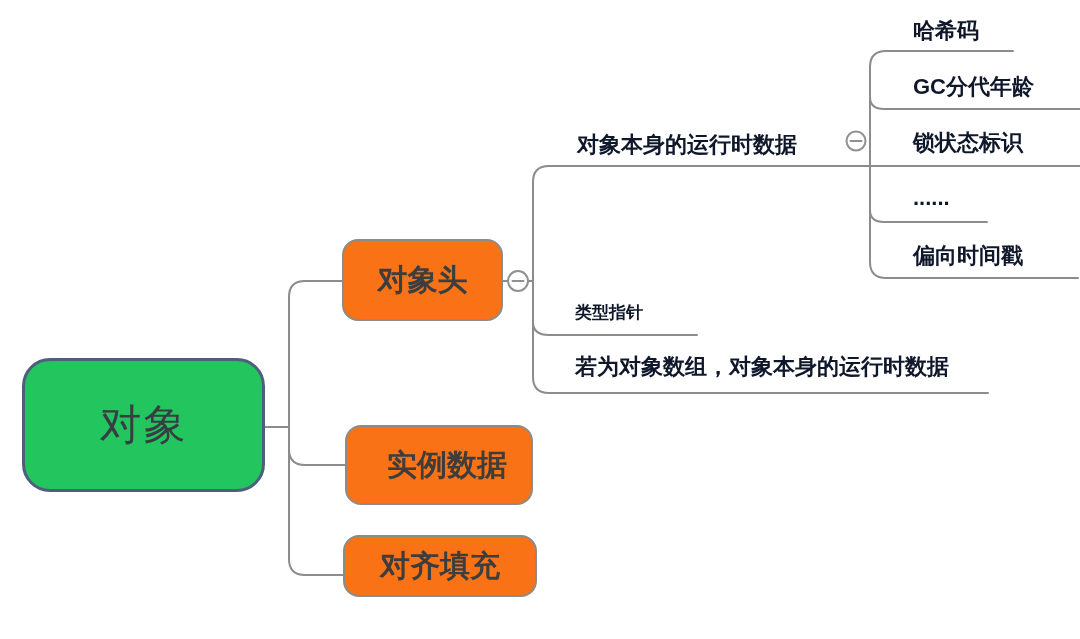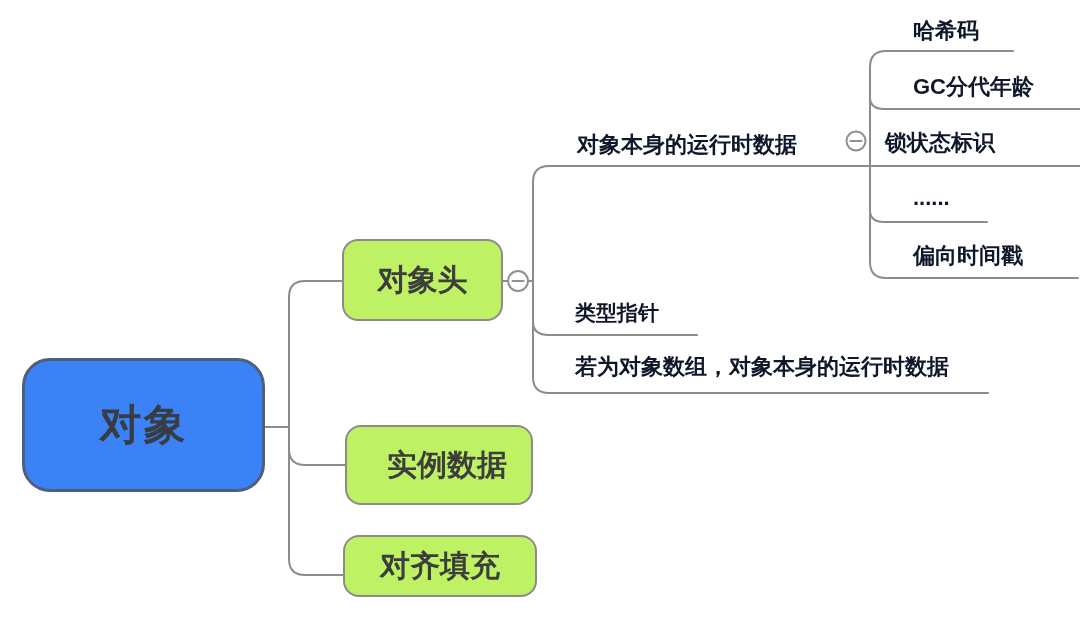--- a/index.html
+++ b/index.html
@@ -9,44 +9,44 @@
     width: 1080px; height: 639px;
     background: #ffffff;
     overflow: hidden;
     font-family: "Liberation Sans", "DejaVu Sans", sans-serif;
     color: #3d3d3d;
   }
   svg.wires { position: absolute; left: 0; top: 0; }
   .topic-box {
     position: absolute;
     display: flex; align-items: center; justify-content: center;
-    background: #bef264;
+    background: #f97316;
     border: 2px solid #8d8b88;
     border-radius: 16px;
     font-size: 30px; font-weight: 600;
     color: #3d3d3d;
     cursor: default;
   }
   .topic-box.root {
-    background: #3b82f6;
+    background: #22c55e;
     border: 3px solid #4e5f7d;
     border-radius: 28px;
-    font-size: 42px; font-weight: 700;
+    font-size: 42px; font-weight: 400;
     letter-spacing: 2px;
     color: #383c43;
   }
   .topic-line {
     position: absolute;
     font-size: 22px; font-weight: 600;
     line-height: 27px;
     white-space: nowrap;
     color: #0f172a;
     cursor: default;
   }
-  .topic-line.small { font-size: 21px; }
+  .topic-line.small { font-size: 17px; }
 </style>
 </head>
 <body>
 
 <div class="canvas">
 
   <svg class="wires" width="1080" height="639" viewBox="0 0 1080 639">
     <g fill="none" stroke="#8c8c8c" stroke-width="2" stroke-linecap="round">
 
       <path d="M265,427 H289"></path>
@@ -93,19 +93,19 @@
   <div class="topic-line" style="left:577px; top:131px;">对象本身的运行时数据</div>
 
   <div class="topic-line small" style="left:575px; top:299px;">类型指针</div>
 
   <div class="topic-line" style="left:575px; top:353px;">若为对象数组，对象本身的运行时数据</div>
 
   <div class="topic-line" style="left:913px; top:17px;">哈希码</div>
 
   <div class="topic-line" style="left:913px; top:73px;">GC分代年龄</div>
 
-  <div class="topic-line" style="left:885px; top:129px;">锁状态标识</div>
+  <div class="topic-line" style="left:913px; top:129px;">锁状态标识</div>
 
   <div class="topic-line" style="left:913px; top:184px;">......</div>
 
   <div class="topic-line" style="left:913px; top:242px;">偏向时间戳</div>
 
 </div>
 
 </body></html>

